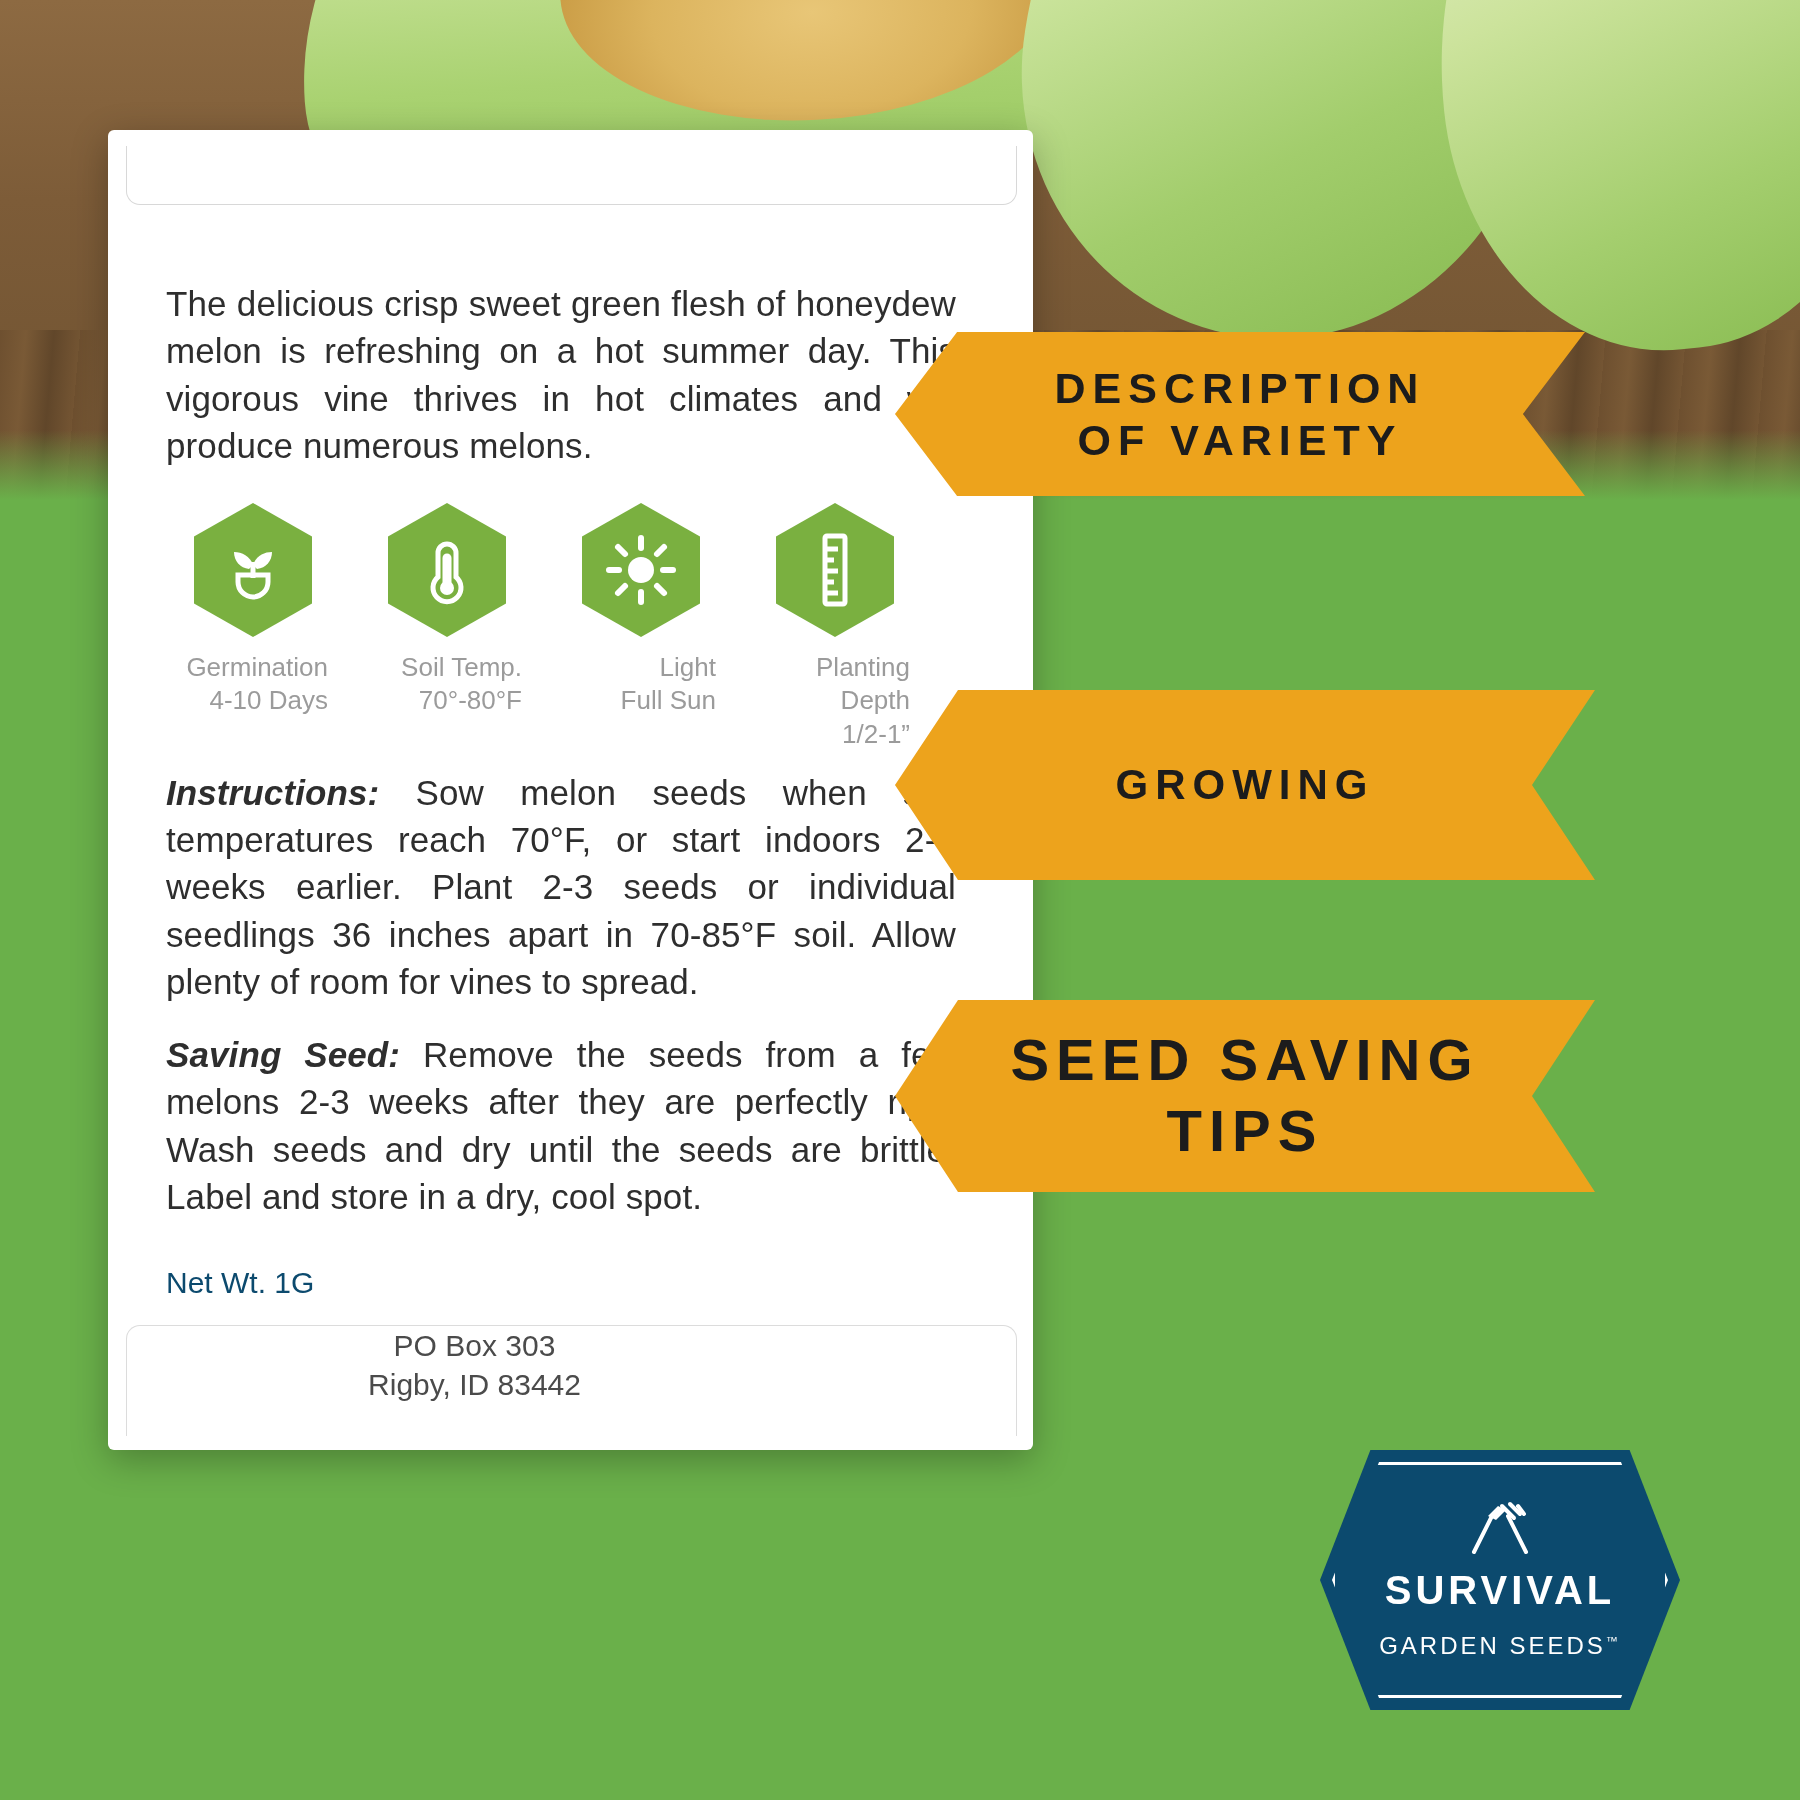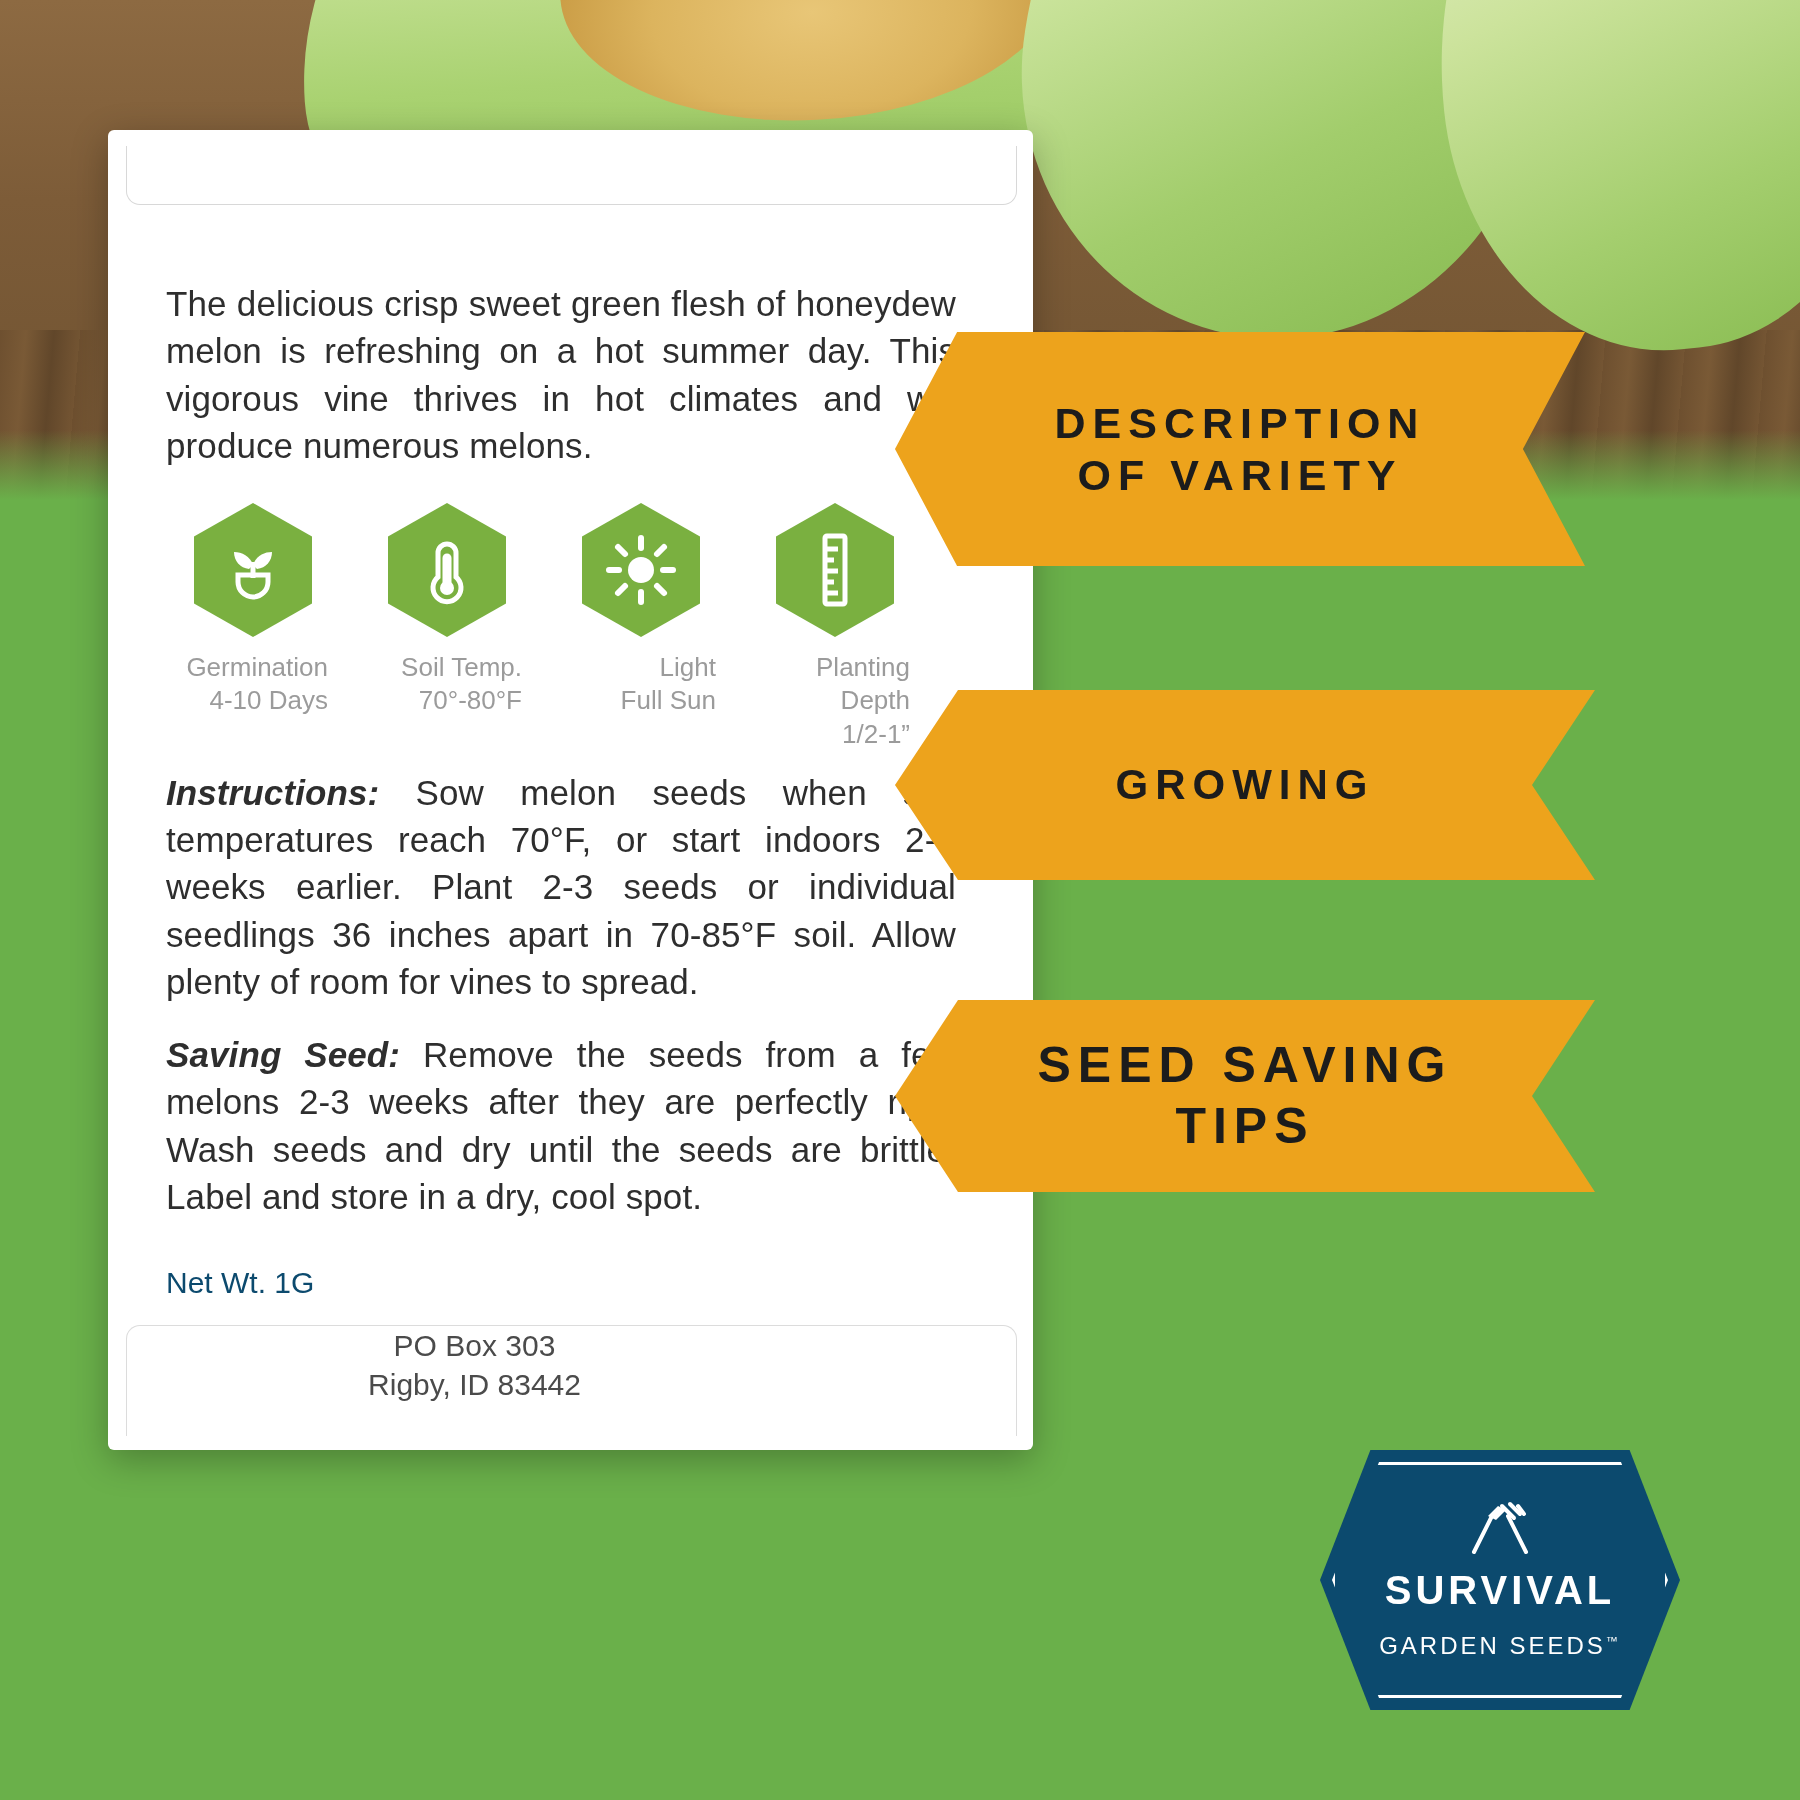--- a/index.html
+++ b/index.html
@@ -172,32 +172,32 @@
     display: flex;
     flex-direction: column;
     justify-content: center;
     clip-path: polygon(0% 50%, 9% 0%, 100% 0%, 91% 50%, 100% 100%, 9% 100%);
     box-shadow: 0 5px 14px rgba(0,0,0,.12);
   }
   .banner span { display: block; line-height: 1.22; }
 
   #banner-description {
     left: 895px; top: 332px;
-    width: 690px; height: 234px;
+    width: 690px; height: 164px;
     font-size: 43px;
   }
   #banner-growing {
     left: 895px; top: 690px;
     width: 700px; height: 190px;
     font-size: 42px;
   }
   #banner-saving {
     left: 895px; top: 1000px;
     width: 700px; height: 192px;
-    font-size: 50px;
+    font-size: 58px;
   }
 
   
   #logo {
     position: absolute;
     right: 120px;
     bottom: 90px;
     width: 360px;
     height: 260px;
   }

